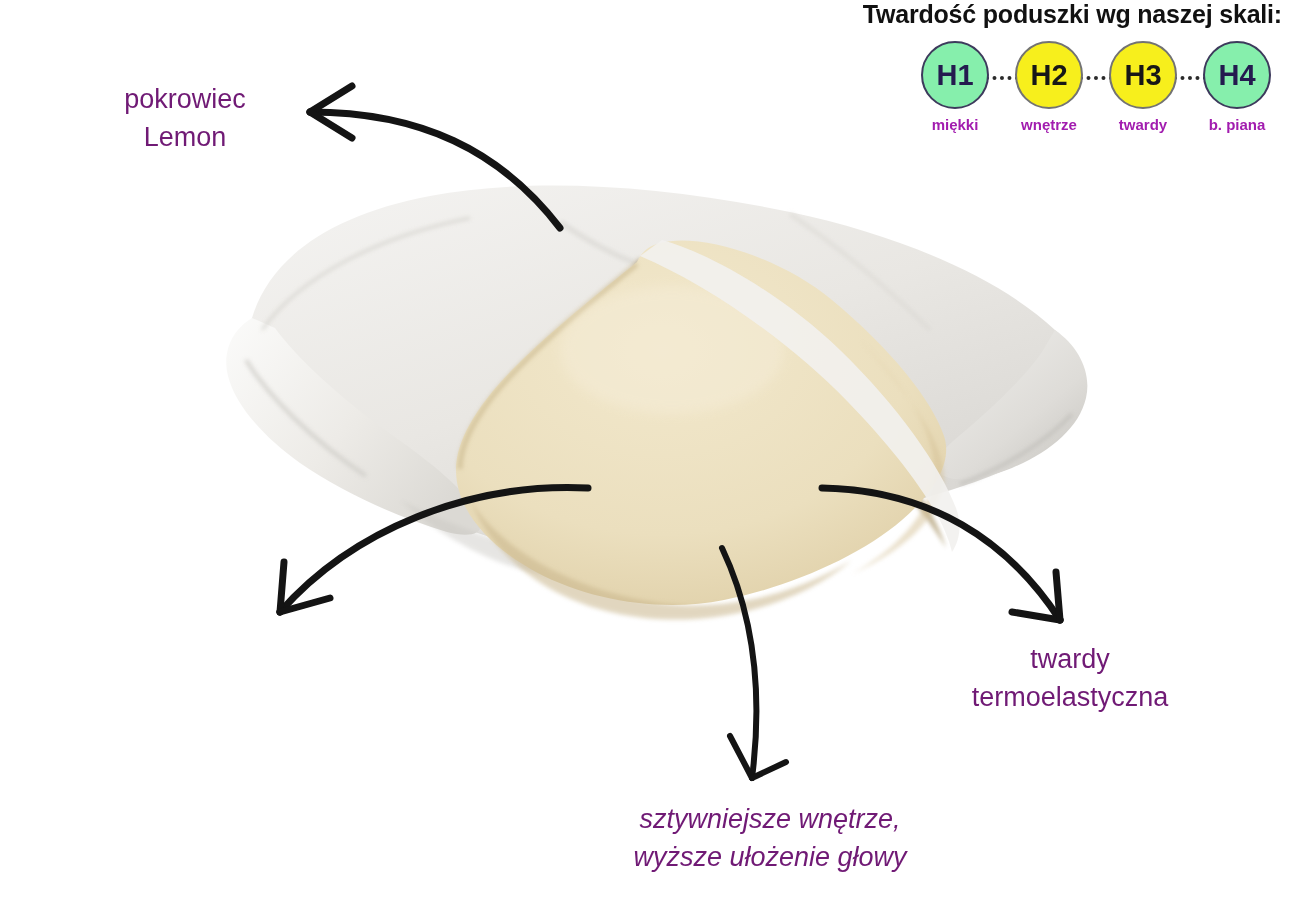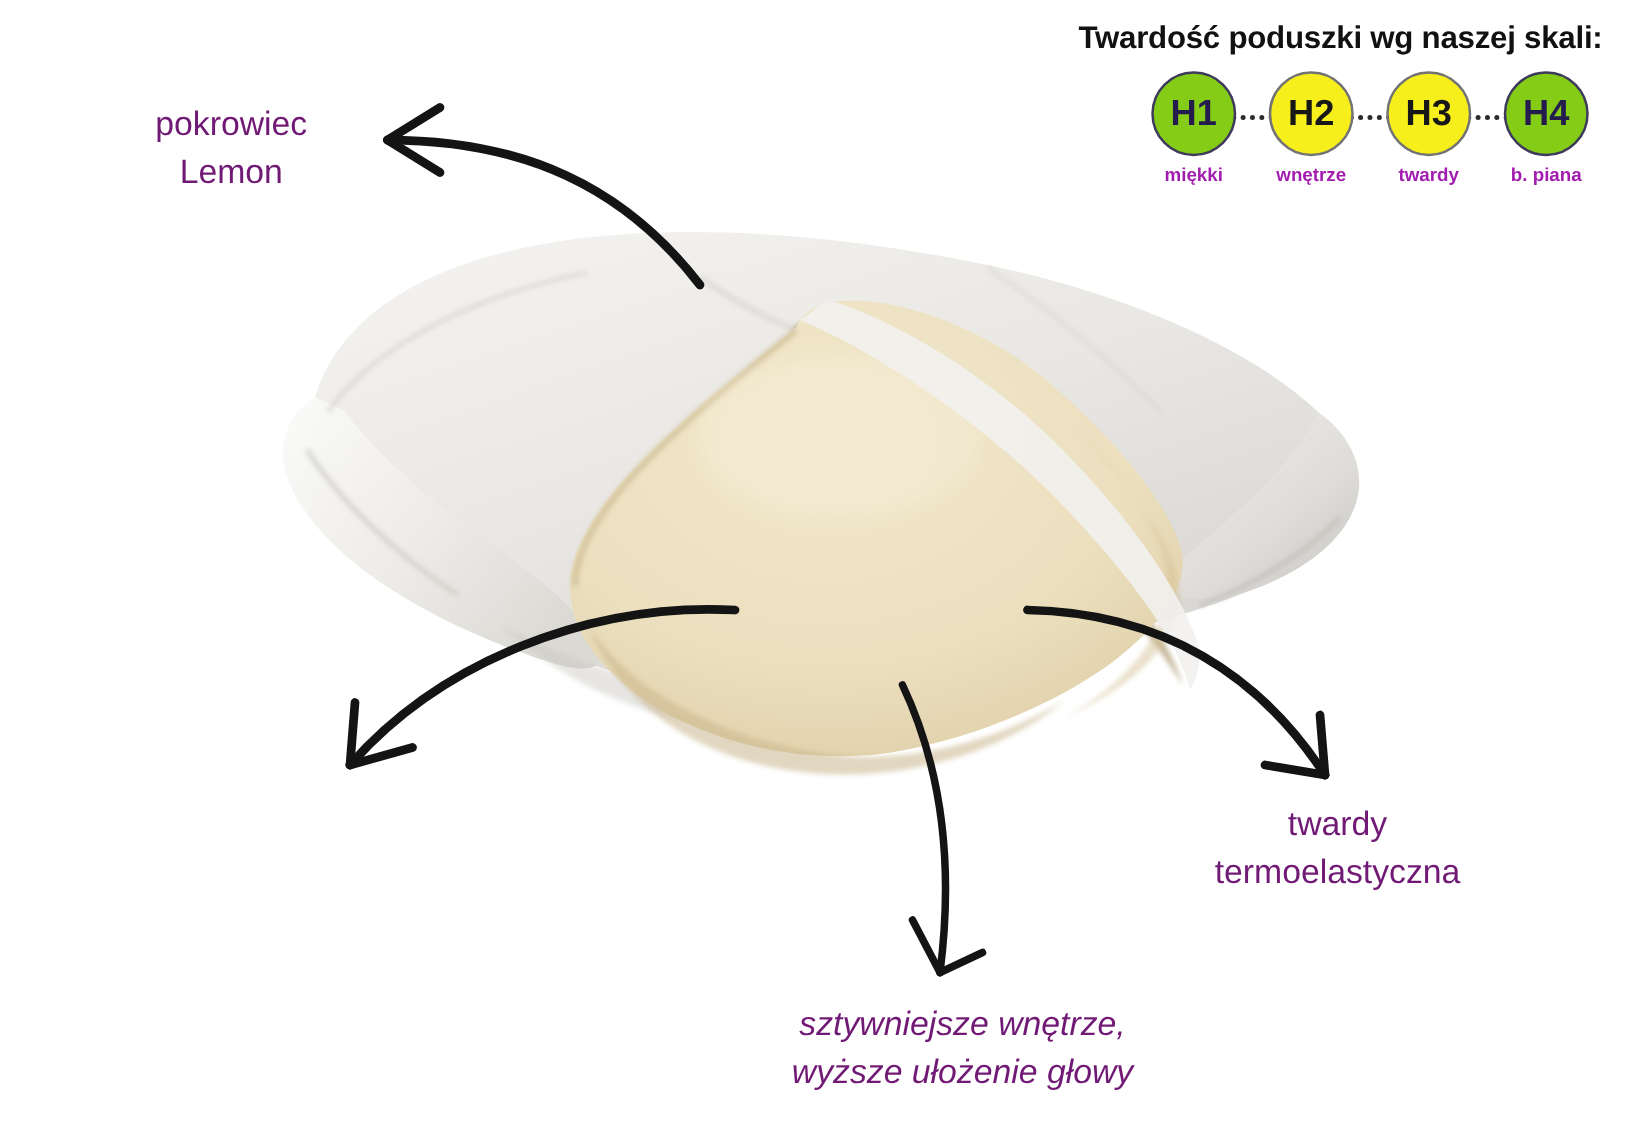--- a/index.html
+++ b/index.html
@@ -14,21 +14,21 @@
     position: relative;
     width: 1300px;
     height: 910px;
     background: #ffffff;
     overflow: hidden;
   }
 
   
   .scale-block {
     position: absolute;
-    top: 16px;
+    top: 0;
     right: 14px;
     width: 510px;
     text-align: center;
   }
   .scale-title {
     font-size: 25px;
     font-weight: bold;
     color: #111111;
     letter-spacing: -0.2px;
     white-space: nowrap;
@@ -66,21 +66,21 @@
     display: flex;
     align-items: center;
     justify-content: center;
     font-size: 29px;
     font-weight: bold;
     box-sizing: border-box;
     position: relative;
     z-index: 2;
   }
   .circle.outline {
-    background: #84cc16;
+    background: #86efac;
     border: 2px solid #3d3a5c;
     color: #241b4f;
   }
   .circle.filled {
     background: #f7ef1c;
     border: 2px solid #737373;
     color: #171717;
   }
   .sub-label {
     margin-top: 7px;

